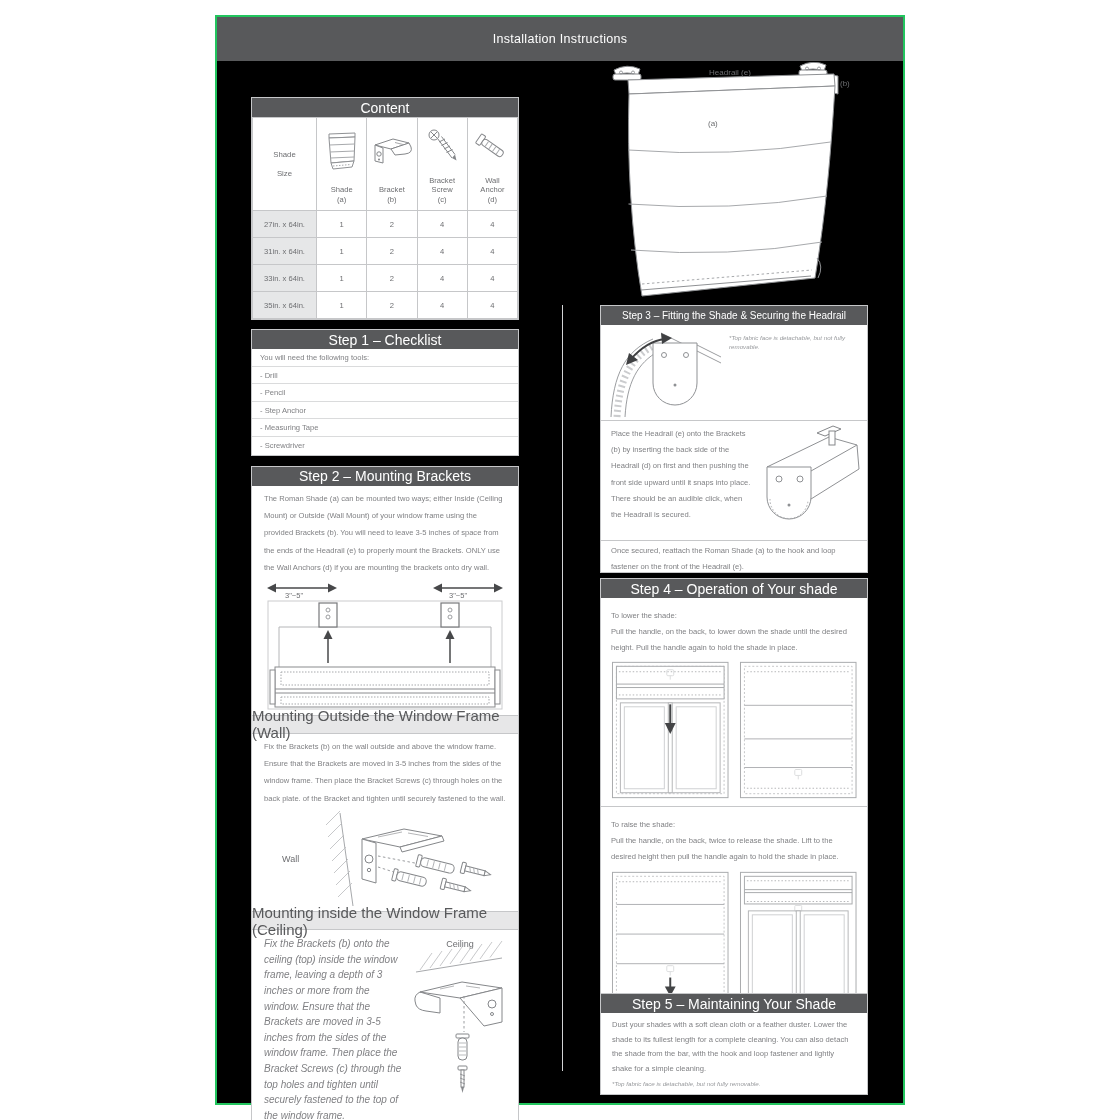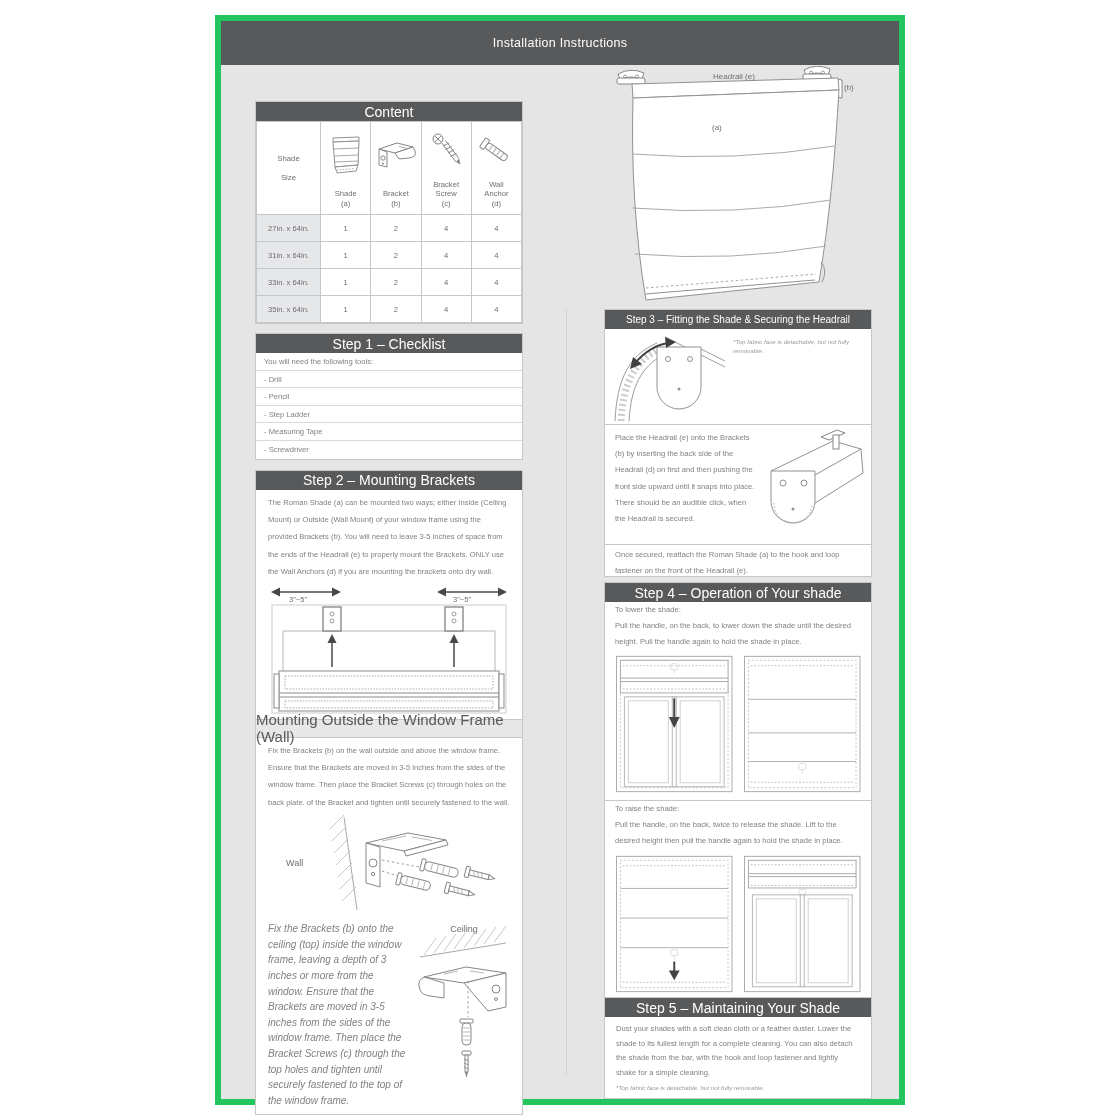--- a/index.html
+++ b/index.html
@@ -1,19 +1,19 @@
 <!DOCTYPE html>
 <html><head>
 <meta charset="utf-8">
 <style>
   * { margin:0; padding:0; box-sizing:border-box; }
   html,body { width:1120px; height:1120px; background:#fff;
     font-family:"Liberation Sans","DejaVu Sans",sans-serif; color:#808184; }
   .page { position:absolute; left:215px; top:15px; width:690px; height:1090px;
-    background:#e5e5e5; border:6px solid #22c55e; }
+    background:#000000; border:2px solid #22c55e; }
   .banner { position:absolute; left:0; top:0; width:100%; height:44px; background:#58595b;
     color:#fff; display:flex; align-items:center; justify-content:center;
     font-size:12.5px; letter-spacing:.3px; }
   .vdivider { position:absolute; left:345px; top:288px; width:1px; height:766px; background:#d2d3d5; }
 
   .left-col { position:absolute; left:34px; top:80px; width:268px; }
   .right-col { position:absolute; left:383px; top:0; width:268px; height:1090px; }
 
   .box { border:1px solid #c6c7c9; background:#fff; }
   .sec-header { background:#58595b; color:#fff; height:19px; display:flex;
@@ -54,21 +54,21 @@
   .step3 { position:absolute; left:0; top:288px; width:268px; }
   .s3row1 { display:flex; height:95px; overflow:hidden; }
   .s3text1 { width:136px; padding:6px 4px 0 2px; }
   .bt2 { font-size:7.6px; line-height:16.2px; color:#808184; }
   .note { font-size:6.2px; font-style:italic; color:#97999c; line-height:8.6px; margin-top:3px; }
   .s3row2 { display:flex; height:120px; border-top:1px solid #c6c7c9; overflow:hidden; }
   .s3text2 { width:152px; padding:5px 2px 0 10px; }
   .s3row3 { border-top:1px solid #c6c7c9; padding:2px 10px; height:32px; overflow:hidden; }
 
   .step4 { position:absolute; left:0; top:561px; width:268px; }
-  .op-text { padding:0 10px 2px; font-size:7.6px; line-height:15.8px; }
+  .op-text { padding:10px 10px 2px; font-size:7.6px; line-height:15.8px; }
   .winrow { display:flex; gap:9px; padding:3px 10px 6px; }
   .winrow svg { display:block; }
   .op-text.bt { border-top:1px solid #c6c7c9; }
 
   .step5 { position:absolute; left:0; top:976px; width:268px; }
   .s5body { padding:5px 11px 2px; font-size:7.6px; line-height:14.6px; }
   .s5note { padding:2px 11px 7px; font-size:6.2px; font-style:italic; color:#97999c; }
 
   svg text { font-family:"Liberation Sans","DejaVu Sans",sans-serif; fill:#6d6e71; }
 </style>
@@ -194,21 +194,21 @@
         </tr>
       </tbody>
         </table>
     </div>
 
     <div class="box step1">
       <div class="sec-header">Step 1 – Checklist</div>
       <div class="chk-row">You will need the following tools:</div>
       <div class="chk-row">- Drill</div>
       <div class="chk-row">- Pencil</div>
-      <div class="chk-row">- Step Ladder</div>
+      <div class="chk-row">- Step Anchor</div>
       <div class="chk-row">- Measuring Tape</div>
       <div class="chk-row">- Screwdriver</div>
     </div>
 
     <div class="box step2">
       <div class="sec-header">Step 2 – Mounting Brackets</div>
       <div class="body-text">The Roman Shade (a) can be mounted two ways; either Inside (Ceiling Mount) or Outside (Wall Mount) of your window frame using the provided Brackets (b). You will need to leave 3-5 inches of space from the ends of the Headrail (e) to properly mount the Brackets. ONLY use the Wall Anchors (d) if you are mounting the brackets onto dry wall.</div>
 
       <svg class="diagram" width="266" height="136" viewBox="0 0 266 136">
         <g transform="translate(11,0)">
@@ -293,20 +293,21 @@
         <g transform="translate(190,72) rotate(14)">
           <rect x="0" y="-3" width="4" height="11" rx="1" fill="#fff" stroke="#85878a"></rect>
           <rect x="4" y="0" width="20" height="5" fill="#fff" stroke="#85878a"></rect>
           <line x1="8" y1="0" x2="10" y2="5" stroke="#a7a9ac" stroke-width="0.8"></line>
           <line x1="12" y1="0" x2="14" y2="5" stroke="#a7a9ac" stroke-width="0.8"></line>
           <line x1="16" y1="0" x2="18" y2="5" stroke="#a7a9ac" stroke-width="0.8"></line>
           <polygon points="24,0 30,2.5 24,5" fill="#fff" stroke="#85878a"></polygon>
         </g>
       </svg>
 
+      <div class="sub-header">Mounting inside the Window Frame (Ceiling)</div>
       <div class="ceiling-row">
         <div class="ceiling-text">Fix the Brackets (b) onto the ceiling (top) inside the window frame, leaving a depth of 3 inches or more from the window. Ensure that the Brackets are moved in 3-5 inches from the sides of the window frame. Then place the Bracket Screws (c) through the top holes and tighten until securely fastened to the top of the window frame.</div>
         <div class="ceiling-fig">
           <svg width="100" height="158" viewBox="0 0 100 158">
             <text x="50" y="11" font-size="9" text-anchor="middle">Ceiling</text>
             <line x1="6" y1="36" x2="92" y2="22" stroke="#a7a9ac"></line>
             <line x1="10" y1="34" x2="22" y2="17" stroke="#b9babc" stroke-width="0.8"></line>
             <line x1="20" y1="32" x2="32" y2="15" stroke="#b9babc" stroke-width="0.8"></line>
             <line x1="30" y1="30" x2="42" y2="13" stroke="#b9babc" stroke-width="0.8"></line>
             <line x1="40" y1="28" x2="52" y2="11" stroke="#b9babc" stroke-width="0.8"></line>

